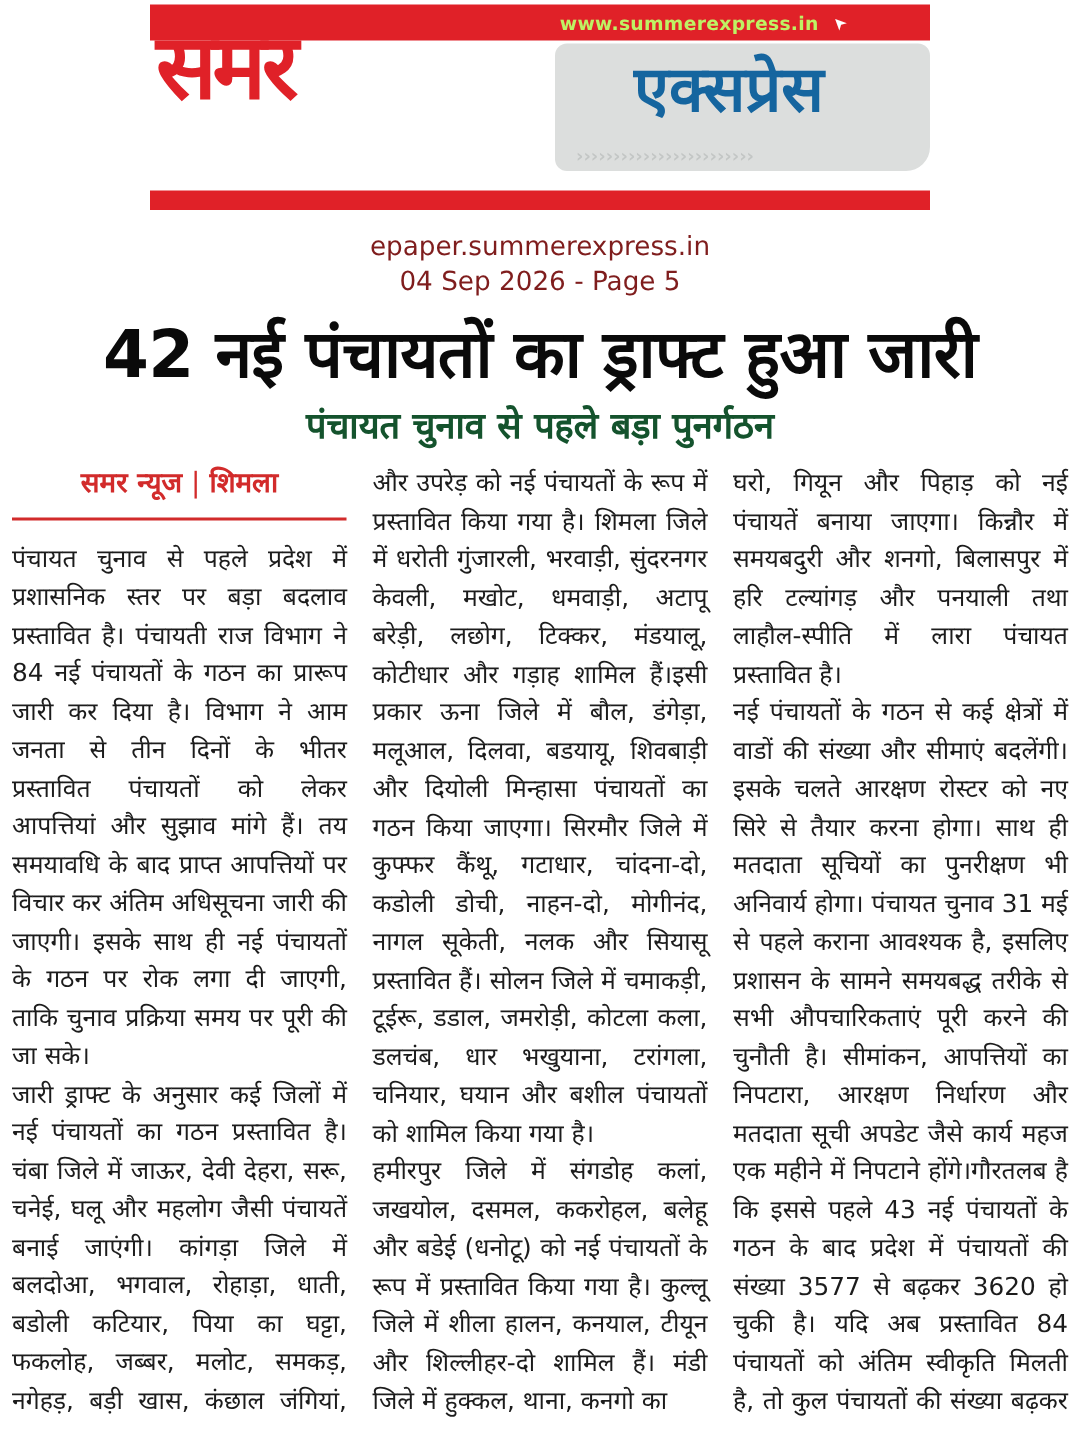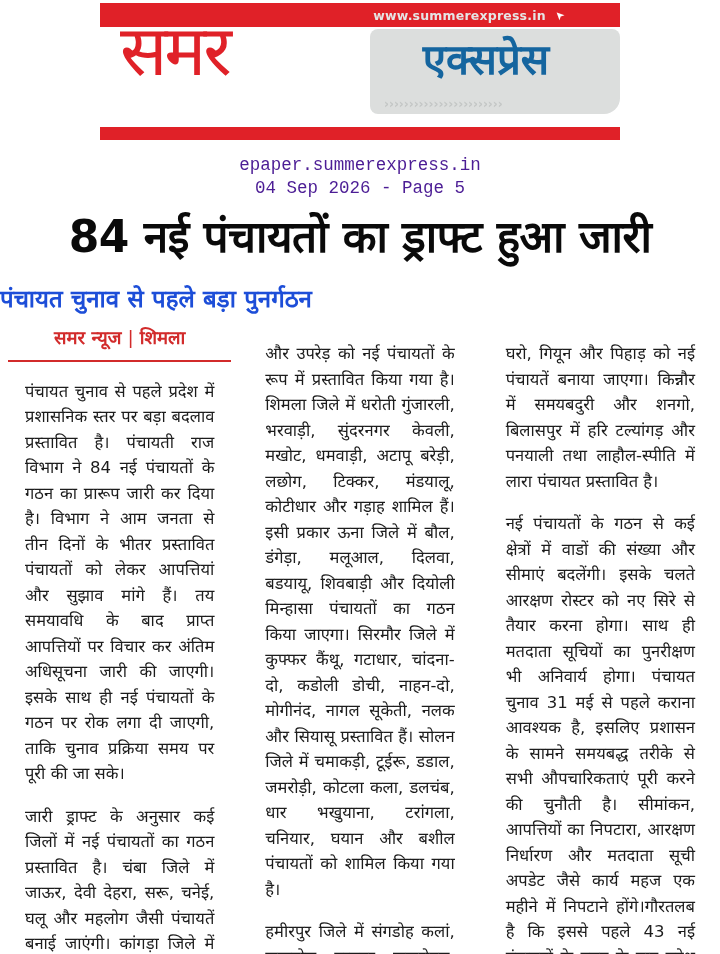--- a/index.html
+++ b/index.html
@@ -11,51 +11,51 @@
   body{
     width:720px;height:954px;background:#fff;overflow:hidden;
     font-family:"DejaVu Sans",sans-serif;color:var(--text);
   }
   
   .masthead{width:520px;margin:3px 0 0 100px;}
   .mh-topbar{
     height:24px;background:var(--red);display:flex;align-items:center;
     justify-content:flex-end;padding-right:56px;gap:9px;
   }
-  .mh-url{color:#e5e5e5;font-weight:bold;font-size:12.5px;letter-spacing:.2px;cursor:pointer;}
+  .mh-url{color:#bef264;font-weight:bold;font-size:12.5px;letter-spacing:.2px;cursor:pointer;}
   .cursor-glyph{color:#fff;font-size:11px;display:inline-block;transform:rotate(-135deg);line-height:1;}
   .mh-logorow{position:relative;height:97px;}
   .mh-graybox{
     position:absolute;right:0;top:2px;width:250px;height:85px;
     background:var(--gray-box);border-radius:8px 8px 16px 8px;
   }
   .mh-sub{
     position:absolute;left:0;right:18px;top:4px;text-align:center;
     font-size:42px;font-weight:bold;color:var(--blue);line-height:1.3;white-space:nowrap;
   }
   .mh-chevrons{
     position:absolute;left:14px;bottom:3px;font-size:12px;font-weight:bold;
     color:#c3c6c5;letter-spacing:0;white-space:nowrap;overflow:hidden;max-width:200px;
   }
   .mh-main{
-    position:absolute;left:20px;top:-16px;font-size:70px;font-weight:normal;
+    position:absolute;left:4px;top:-16px;font-size:60px;font-weight:bold;
     color:var(--red);line-height:1.15;letter-spacing:-3px;white-space:nowrap;
   }
   .mh-bottombar{height:13px;background:var(--red);margin-top:3px;}
   
-  .meta{text-align:center;margin-top:14px;font-size:17.5px;line-height:23px;color:#4c1d95;font-family:Liberation Mono, monospace;}
+  .meta{text-align:center;margin-top:14px;font-size:17.5px;line-height:23px;color:#7f1d1d;}
   
   .headline{
     text-align:center;font-size:44px;font-weight:bold;margin:9px 4px 0;
     line-height:1.25;color:#0a0a0a;letter-spacing:-.5px;
   }
-  .subheadline{font-size:24px;font-weight:bold;margin:17px 0 0;color:#1d4ed8;}
+  .subheadline{text-align:center;font-size:24px;font-weight:bold;margin:2px 0 0;color:#14532d;}
   .columns{display:flex;gap:17px;padding:0 8px;margin-top:10px;height:640px;overflow:hidden;}
   .col{flex:1 1 0;text-align:justify;font-size:16.5px;line-height:25.5px;color:var(--text);}
-  .col p{margin:17px;}
+  .col p{margin:0;}
   .byline{text-align:center;color:var(--byline-red);font-weight:bold;font-size:18.5px;padding-top:1px;white-space:nowrap;}
   .byline-sep{margin:0 6px;font-weight:normal;}
   .byline-rule{border-bottom:2px solid var(--byline-red);margin:9px 0 13px;}
 </style>
 </head>
 <body>
 
 <div class="page">
 
   <header class="masthead">
@@ -72,37 +72,37 @@
     </div>
     <div class="mh-bottombar"></div>
   </header>
 
   <div class="meta">
     <div class="meta-url">epaper.summerexpress.in</div>
     <div class="meta-date">04 Sep 2026 - Page 5</div>
   </div>
 
   <main class="article">
-    <h1 class="headline">84 नई पंचायतों का ड्राफ्ट हुआ जारी</h1>
+    <h1 class="headline">42 नई पंचायतों का ड्राफ्ट हुआ जारी</h1>
     <h2 class="subheadline">पंचायत चुनाव से पहले बड़ा पुनर्गठन</h2>
 
     <div class="columns">
 
       <section class="col">
         <div class="byline">
           <span>समर न्यूज</span><span class="byline-sep">|</span><span>शिमला</span>
         </div>
         <div class="byline-rule"></div>
         <p>पंचायत चुनाव से पहले प्रदेश में प्रशासनिक स्तर पर बड़ा बदलाव प्रस्तावित है। पंचायती राज विभाग ने 84 नई पंचायतों के गठन का प्रारूप जारी कर दिया है। विभाग ने आम जनता से तीन दिनों के भीतर प्रस्तावित पंचायतों को लेकर आपत्तियां और सुझाव मांगे हैं। तय समयावधि के बाद प्राप्त आपत्तियों पर विचार कर अंतिम अधिसूचना जारी की जाएगी। इसके साथ ही नई पंचायतों के गठन पर रोक लगा दी जाएगी, ताकि चुनाव प्रक्रिया समय पर पूरी की जा सके।</p>
         <p>जारी ड्राफ्ट के अनुसार कई जिलों में नई पंचायतों का गठन प्रस्तावित है। चंबा जिले में जाऊर, देवी देहरा, सरू, चनेई, घलू और महलोग जैसी पंचायतें बनाई जाएंगी। कांगड़ा जिले में बलदोआ, भगवाल, रोहाड़ा, धाती, बडोली कटियार, पिया का घट्टा, फकलोह, जब्बर, मलोट, समकड़, नगेहड़, बड़ी खास, कंछाल जंगियां, मझेनू, परनोह, कुहरू, भियाल, बड़ोह</p>
       </section>
 
       <section class="col">
         <p>और उपरेड़ को नई पंचायतों के रूप में प्रस्तावित किया गया है। शिमला जिले में धरोती गुंजारली, भरवाड़ी, सुंदरनगर केवली, मखोट, धमवाड़ी, अटापू बरेड़ी, लछोग, टिक्कर, मंडयालू, कोटीधार और गड़ाह शामिल हैं।इसी प्रकार ऊना जिले में बौल, डंगेड़ा, मलूआल, दिलवा, बडयायू, शिवबाड़ी और दियोली मिन्हासा पंचायतों का गठन किया जाएगा। सिरमौर जिले में कुफ्फर कैंथू, गटाधार, चांदना-दो, कडोली डोची, नाहन-दो, मोगीनंद, नागल सूकेती, नलक और सियासू प्रस्तावित हैं। सोलन जिले में चमाकड़ी, टूईरू, डडाल, जमरोड़ी, कोटला कला, डलचंब, धार भखुयाना, टरांगला, चनियार, घयान और बशील पंचायतों को शामिल किया गया है।</p>
-        <p>हमीरपुर जिले में संगडोह कलां, जखयोल, दरनगर, ककरोहल, बलेहू और बडेई (धनोटू) को नई पंचायतों के रूप में प्रस्तावित किया गया है। कुल्लू जिले में शीला हालन, कनयाल, टीयून और शिल्लीहर-दो शामिल हैं। मंडी जिले में हुक्कल, थाना, कनगो का</p>
+        <p>हमीरपुर जिले में संगडोह कलां, जखयोल, दसमल, ककरोहल, बलेहू और बडेई (धनोटू) को नई पंचायतों के रूप में प्रस्तावित किया गया है। कुल्लू जिले में शीला हालन, कनयाल, टीयून और शिल्लीहर-दो शामिल हैं। मंडी जिले में हुक्कल, थाना, कनगो का</p>
       </section>
 
       <section class="col">
         <p>घरो, गियून और पिहाड़ को नई पंचायतें बनाया जाएगा। किन्नौर में समयबदुरी और शनगो, बिलासपुर में हरि टल्यांगड़ और पनयाली तथा लाहौल-स्पीति में लारा पंचायत प्रस्तावित है।</p>
         <p>नई पंचायतों के गठन से कई क्षेत्रों में वाडों की संख्या और सीमाएं बदलेंगी। इसके चलते आरक्षण रोस्टर को नए सिरे से तैयार करना होगा। साथ ही मतदाता सूचियों का पुनरीक्षण भी अनिवार्य होगा। पंचायत चुनाव 31 मई से पहले कराना आवश्यक है, इसलिए प्रशासन के सामने समयबद्ध तरीके से सभी औपचारिकताएं पूरी करने की चुनौती है। सीमांकन, आपत्तियों का निपटारा, आरक्षण निर्धारण और मतदाता सूची अपडेट जैसे कार्य महज एक महीने में निपटाने होंगे।गौरतलब है कि इससे पहले 43 नई पंचायतों के गठन के बाद प्रदेश में पंचायतों की संख्या 3577 से बढ़कर 3620 हो चुकी है। यदि अब प्रस्तावित 84 पंचायतों को अंतिम स्वीकृति मिलती है, तो कुल पंचायतों की संख्या बढ़कर 3704 तक पहुंच जाएगी।</p>
       </section>
 
     </div>
   </main>
 

